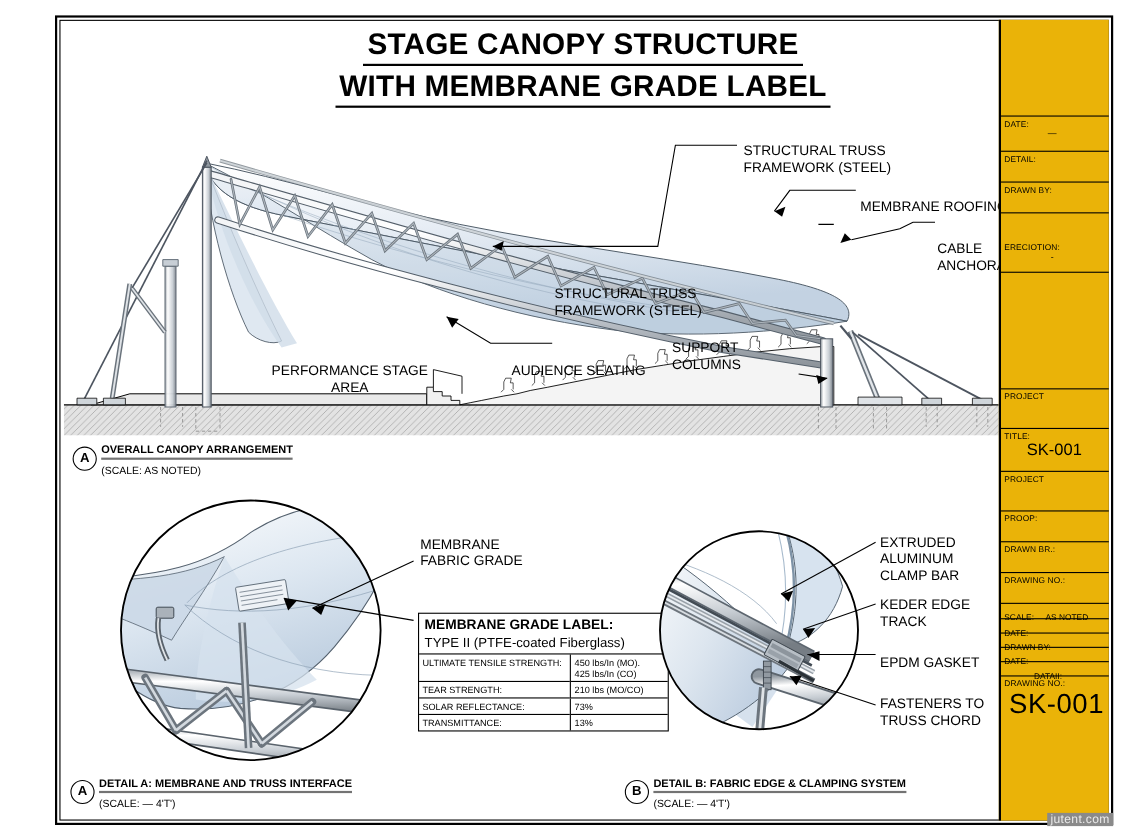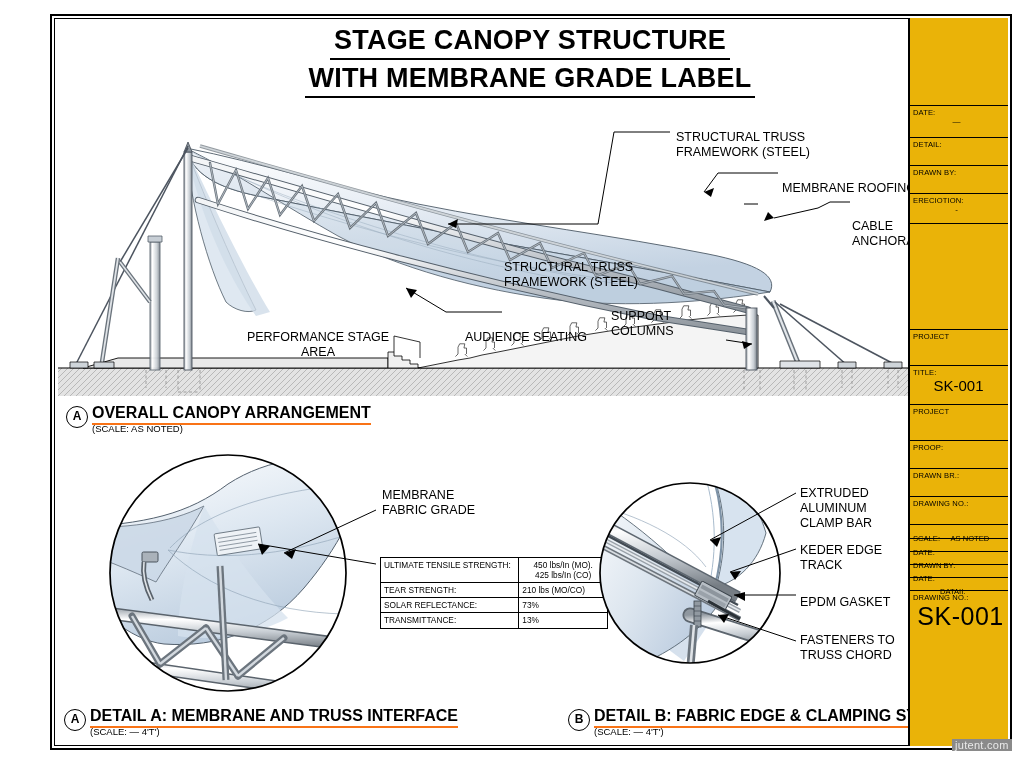--- a/index.html
+++ b/index.html
@@ -24,22 +24,22 @@
   #elevation{position:absolute;left:58px;top:96px;width:850px;height:300px;}
 
   
   .lbl{position:absolute;font-size:12.5px;line-height:1.18;white-space:pre-line;}
   .lbl.c{text-align:center;}
 
   
   .sec{position:absolute;}
   .sec .bub{position:absolute;left:0;top:2px;width:20px;height:20px;border:1.6px solid #000;
             border-radius:50%;font-size:12px;font-weight:bold;text-align:center;line-height:19px;}
-  .sec .nm{position:absolute;left:26px;top:0px;font-size:16px;font-weight:bold;
-           border-bottom:2px solid #f97316;padding-bottom:1px;white-space:nowrap;}
+  .sec .nm{position:absolute;left:26px;top:0px;font-size:10px;font-weight:bold;
+           border-bottom:2px solid #737373;padding-bottom:1px;white-space:nowrap;}
   .sec .sc{position:absolute;left:26px;top:19px;font-size:9.5px;white-space:nowrap;}
 
   
   #spec{position:absolute;left:380px;top:557px;width:228px;border:1.6px solid #000;
         background:#fff;box-sizing:border-box;}
   #spec .hd{padding:3px 4px 2px 5px;border-bottom:1.2px solid #000;}
   #spec .hd .h1{font-size:12.5px;font-weight:bold;line-height:1.25;}
   #spec .hd .h2{font-size:12px;line-height:1.25;}
   #spec table{border-collapse:collapse;width:100%;}
   #spec td{border-top:1px solid #000;font-size:8.3px;padding:2px 3px;vertical-align:top;line-height:1.22;}
@@ -363,25 +363,29 @@
         <path d="M176 105 l12 -4 l-4 10 Z"></path>
         <path d="M150 96 l12 2 l-8 9 Z"></path>
       </g>
     </svg>
   </div>
 
   <div class="lbl" style="left:382px;top:488px;">MEMBRANE
 FABRIC GRADE</div>
 
   <div id="spec">
+    <div class="hd">
+      <div class="h1">MEMBRANE GRADE LABEL:</div>
+      <div class="h2">TYPE II (PTFE-coated Fiberglass)</div>
+    </div>
     <table>
       <tbody>
         <tr>
           <td class="k">ULTIMATE TENSILE STRENGTH:</td>
-          <td class="v" style="white-space:pre-line;text-align:center;">450 lbs/In (MO).
+          <td class="v" style="white-space:pre-line;">450 lbs/In (MO).
 425 lbs/In (CO)</td>
         </tr>
         <tr>
           <td class="k">TEAR STRENGTH:</td>
           <td class="v">210 lbs (MO/CO)</td>
         </tr>
         <tr>
           <td class="k">SOLAR REFLECTANCE:</td>
           <td class="v">73%</td>
         </tr>
@@ -507,21 +511,21 @@
     <div class="tbrow" style="height:28px;">
       <div class="k">DETAIL:</div>
       <div class="v"></div>
     </div>
 
     <div class="tbrow" style="height:28px;">
       <div class="k">DRAWN BY:</div>
       <div class="v"></div>
     </div>
 
-    <div class="tbrow" style="height:30px;">
+    <div class="tbrow" style="height:30px;margin-top:24px;">
       <div class="k">ERECIOTION:</div>
       <div class="v">-</div>
     </div>
 
     <div class="tbrow" style="height:106px;"></div>
 
     <div class="tbrow" style="height:36px;">
       <div class="k">PROJECT</div>
     </div>
 

